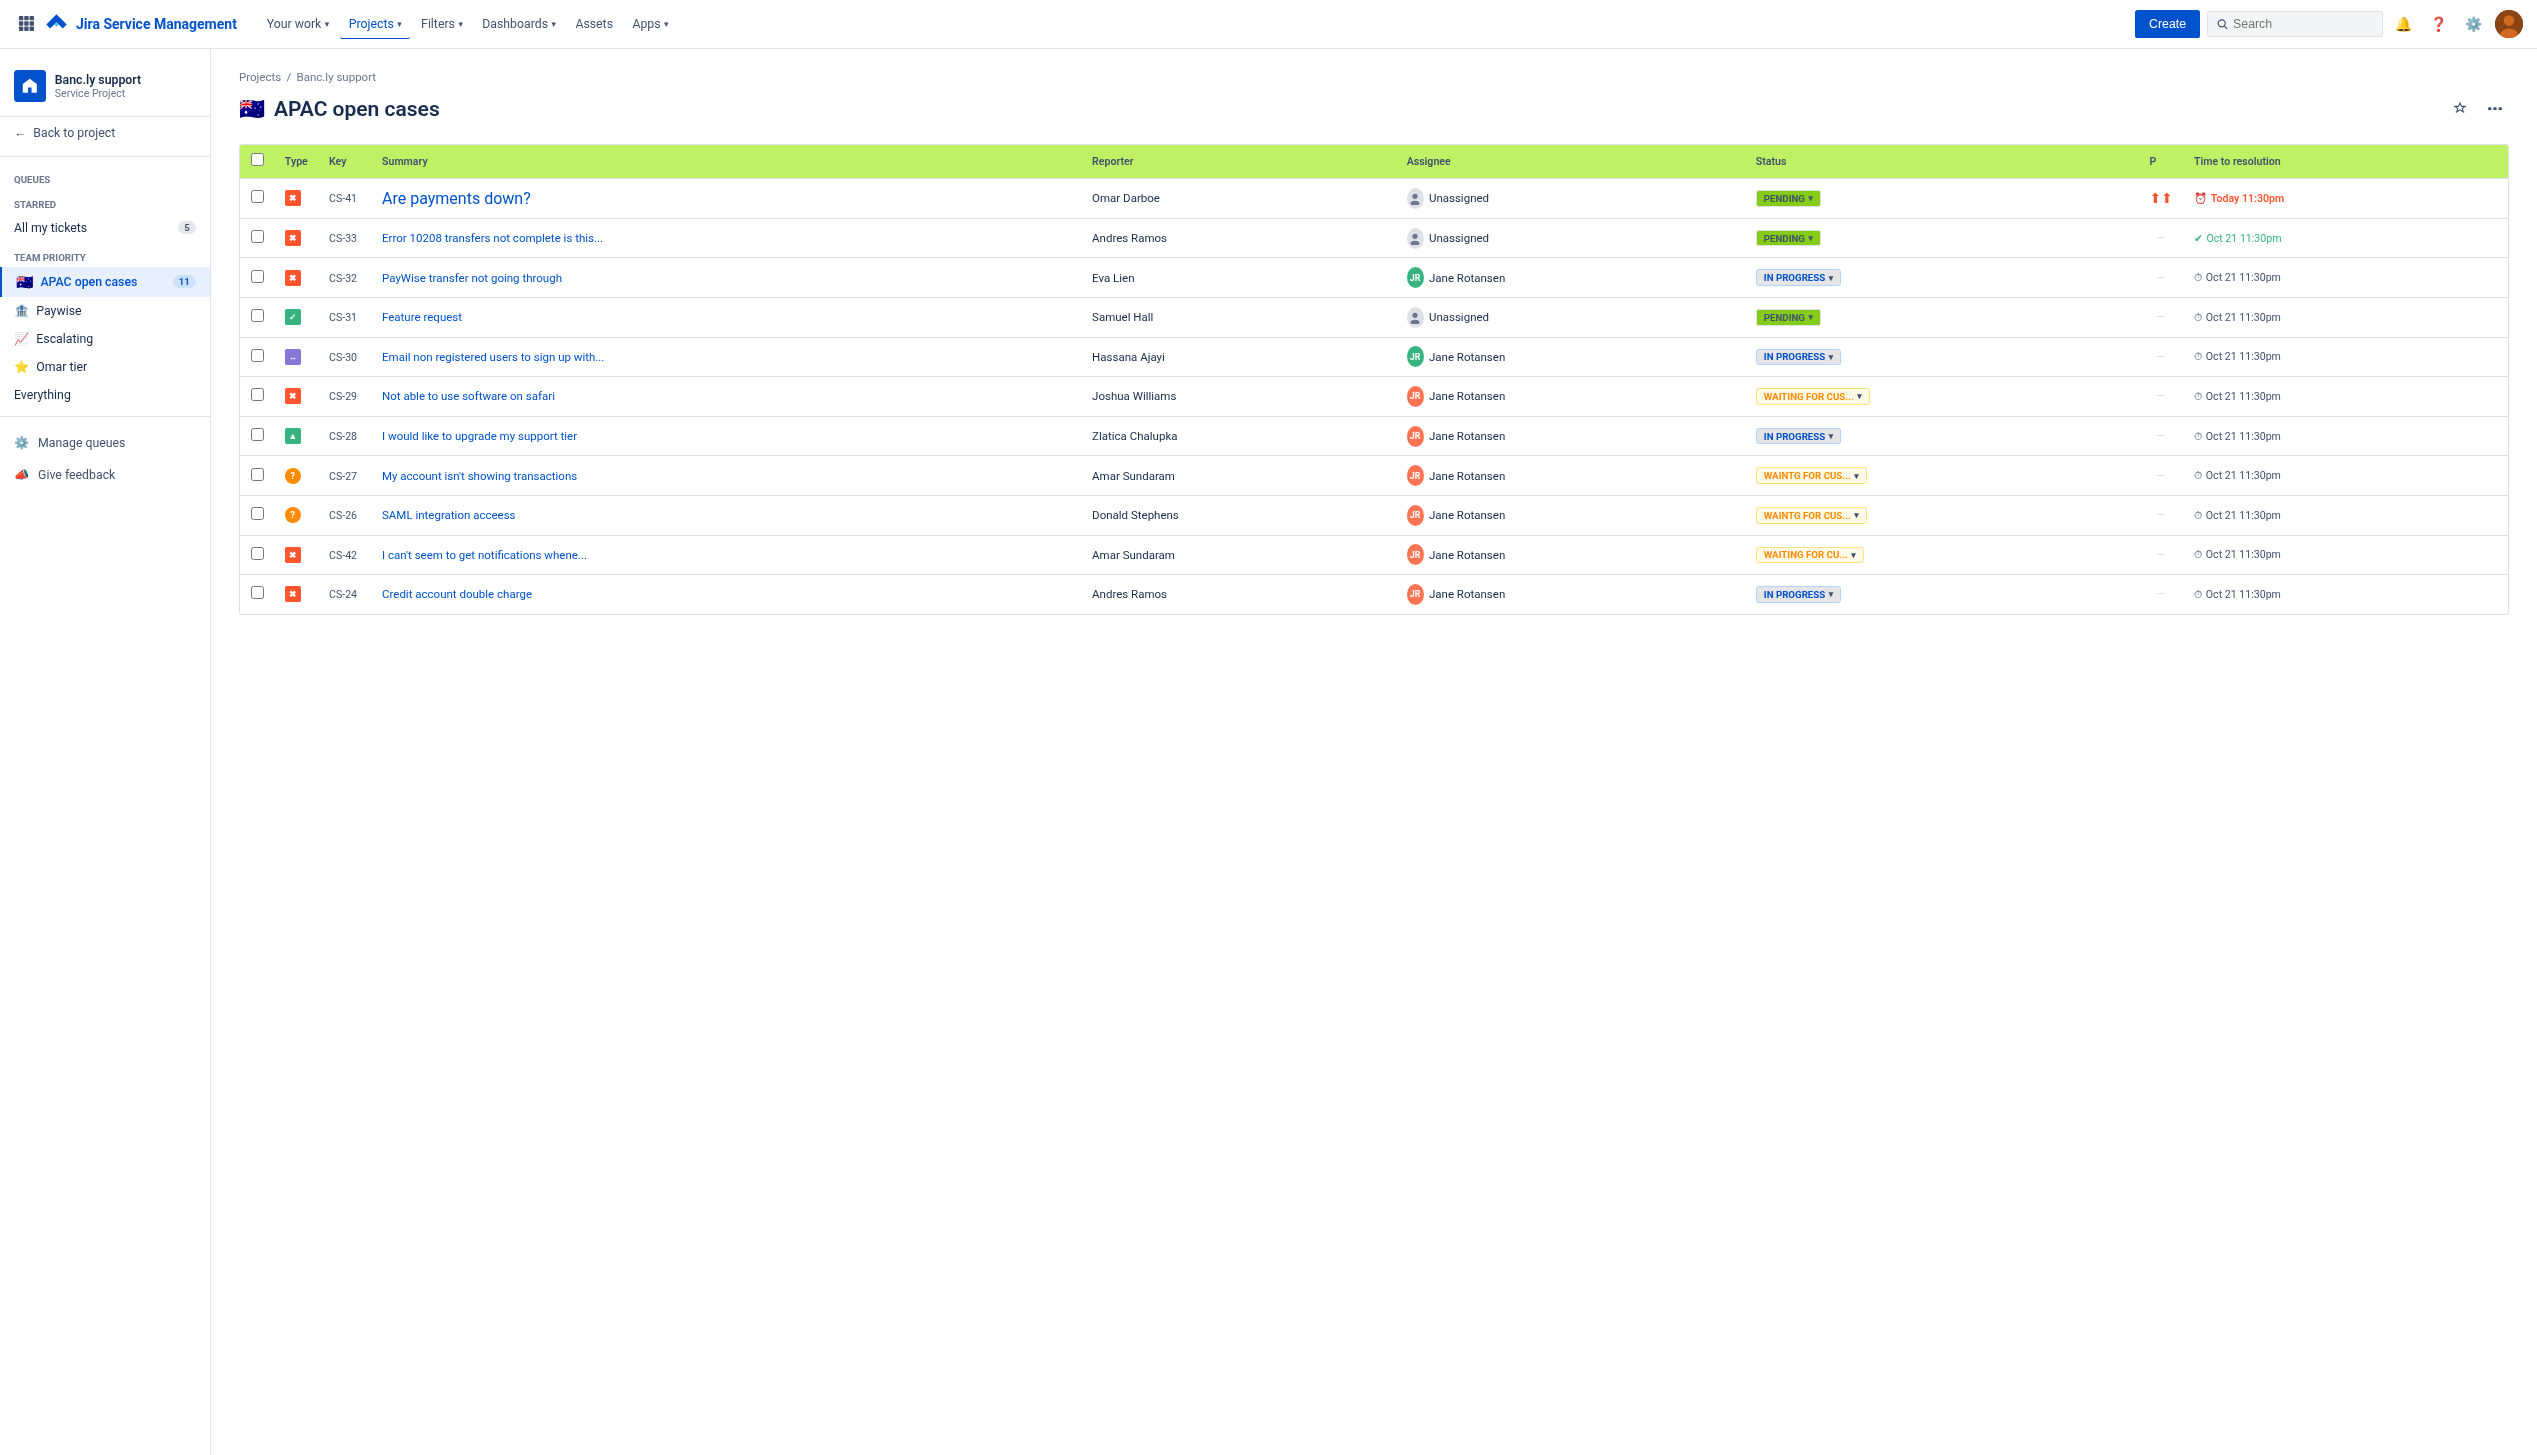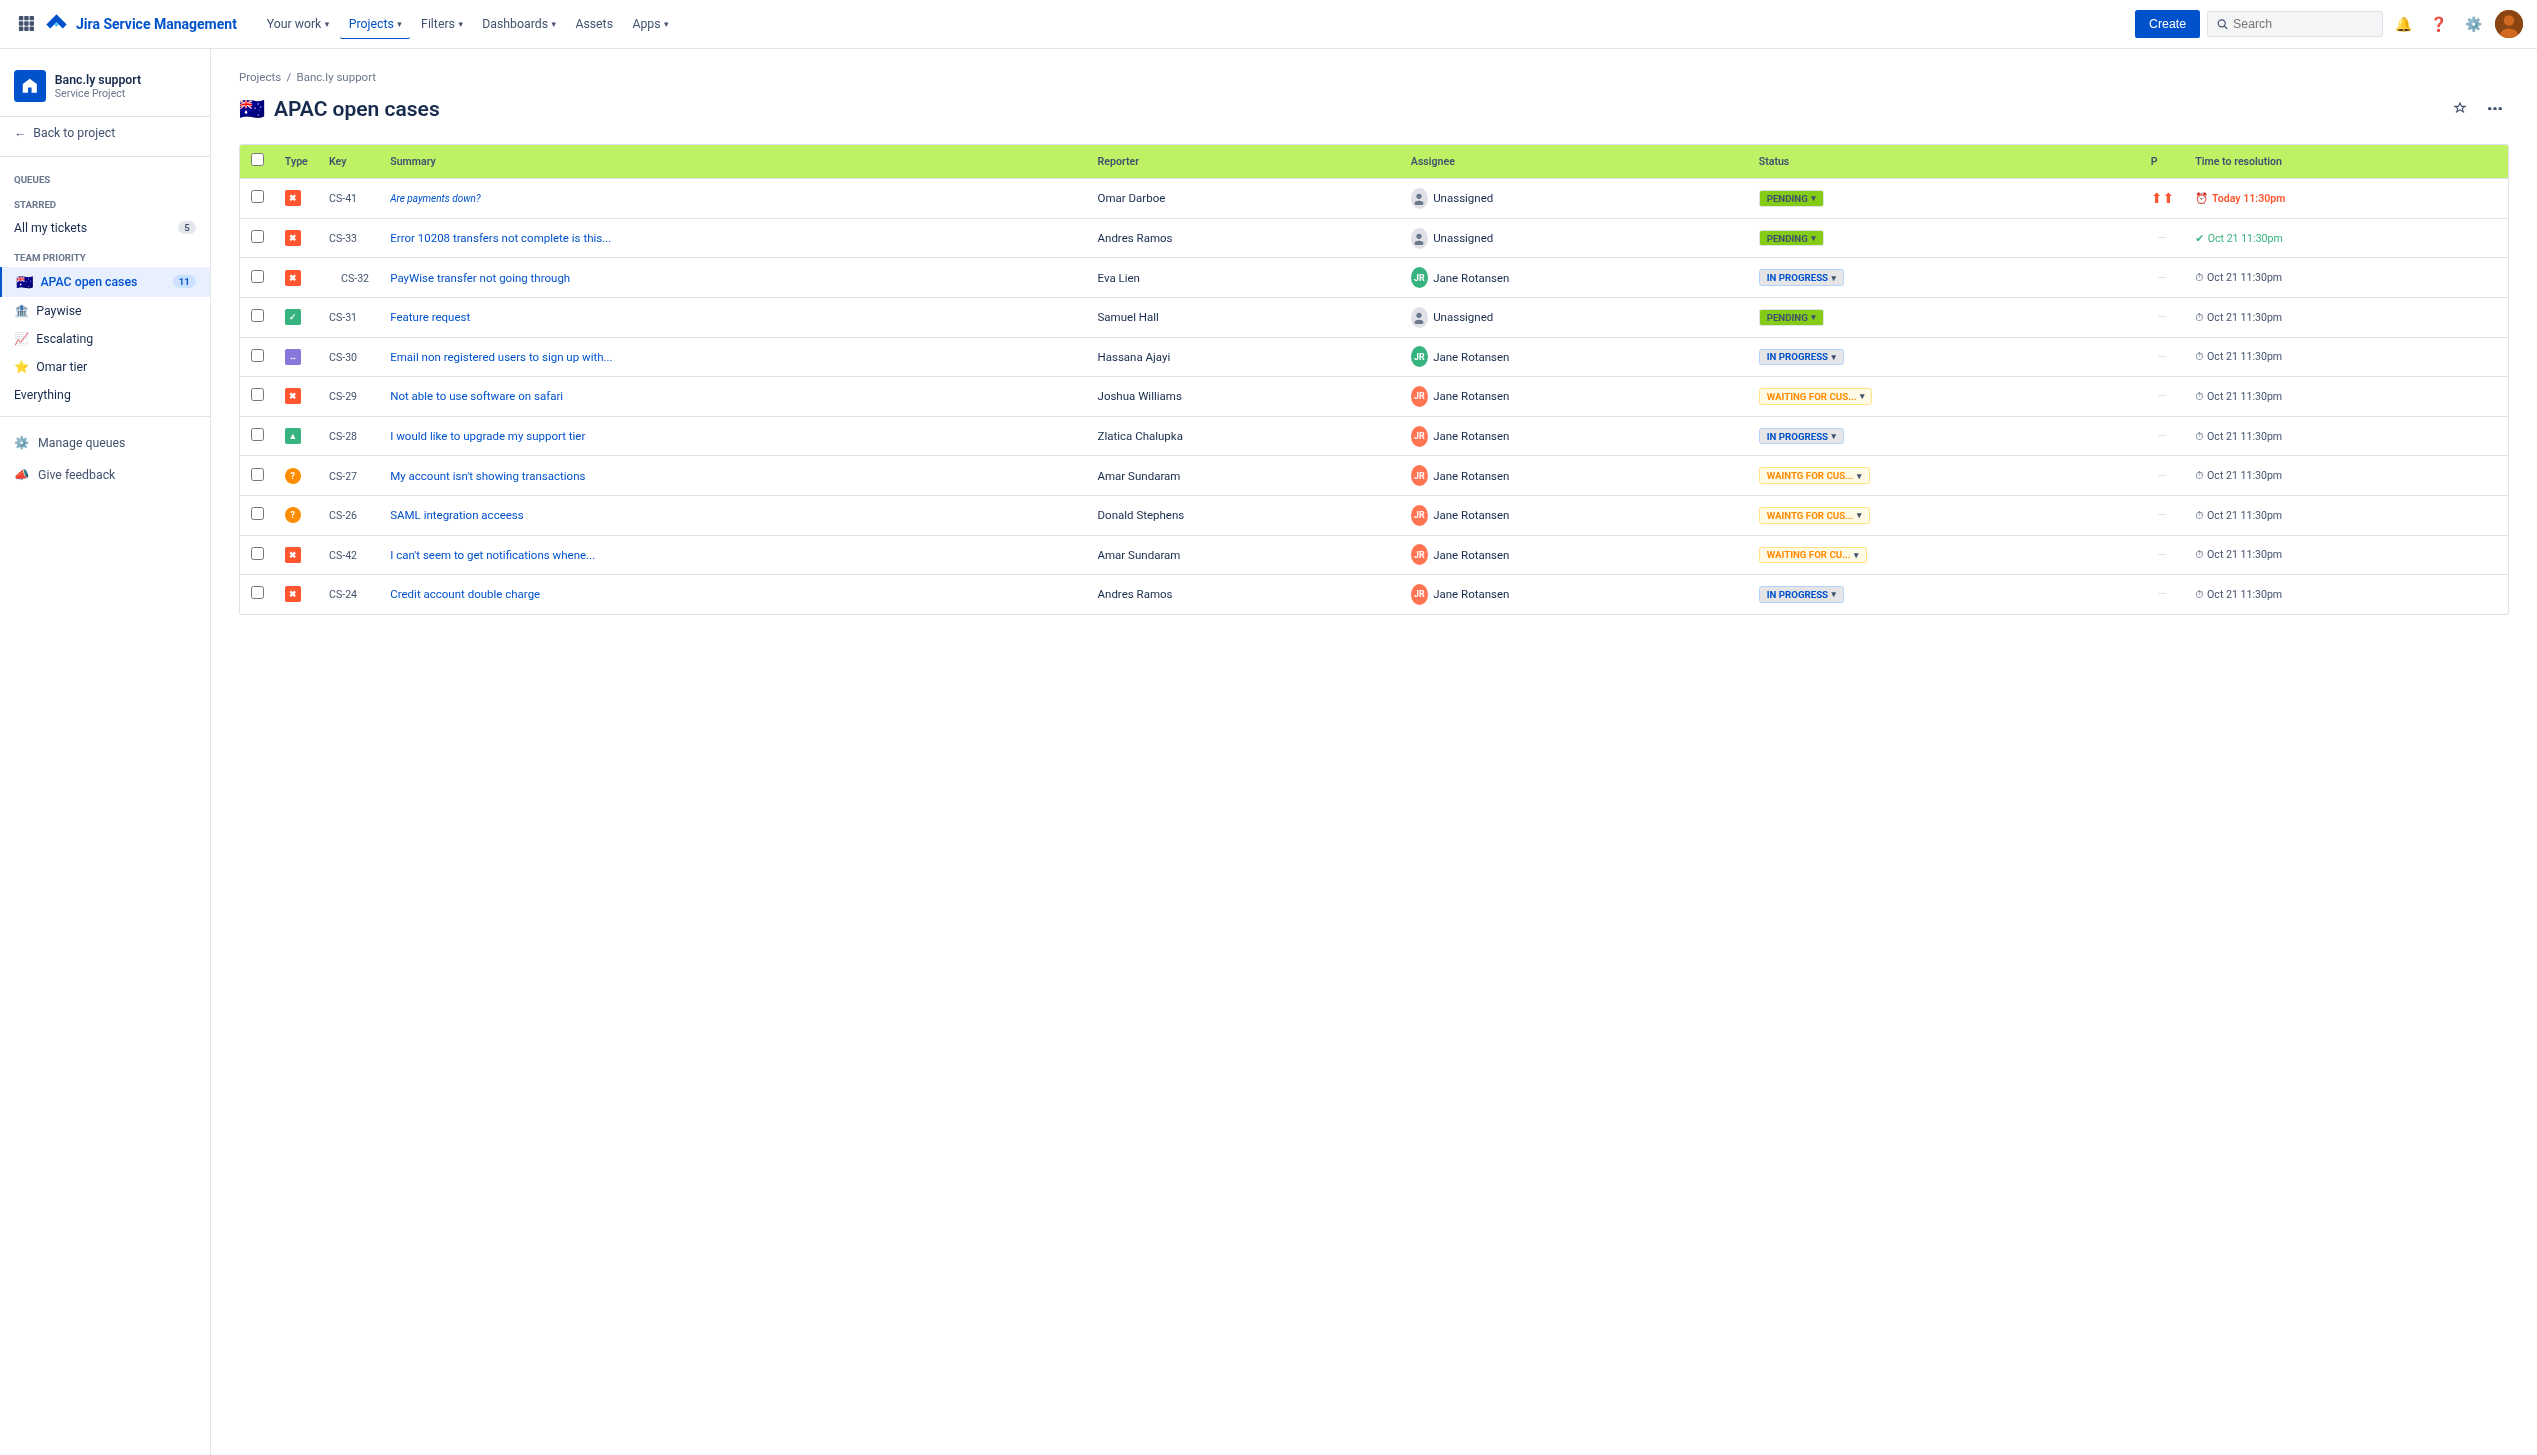--- a/index.html
+++ b/index.html
@@ -313,21 +313,21 @@
         </thead>
         <tbody id="table-body">
         <tr>
     <td class="col-check"><input type="checkbox" style=""></td>
     <td class="col-type">
       <div class="type-icon" style="background:#FF5630; border-radius:1.8px">
         <span style="font-size:8.8px;color:#fff;">✖</span>
       </div>
     </td>
     <td class="col-key"><span style="color:#42526E;font-size:10.6px;">CS-41</span></td>
-    <td class="col-summary"><a style="color:#0052CC;text-decoration:none;font-size:10px;font-style:italic;">Are payments down?</a></td>
+    <td class="col-summary"><a style="color:#0052CC;text-decoration:none;font-size:16px;">Are payments down?</a></td>
     <td class="col-reporter"><span>Omar Darboe</span></td>
     <td>
       <div class="col-assignee">
         <div class="assignee-avatar unassigned">
       <svg width="14" height="14" viewBox="0 0 16 16" fill="none">
         <circle cx="8" cy="6" r="3" fill="#6B778C"></circle>
         <ellipse cx="8" cy="14" rx="5" ry="3" fill="#6B778C"></ellipse>
       </svg>
     </div>
         <span>Unassigned</span>
@@ -366,21 +366,21 @@
                 <span class="time-check"><span>✔</span>Oct 21 11:30pm</span>
               </td>
   </tr>
             <tr>
     <td class="col-check"><input type="checkbox" style=""></td>
     <td class="col-type">
       <div class="type-icon" style="background:#FF5630; border-radius:1.8px">
         <span style="font-size:8.8px;color:#fff;">✖</span>
       </div>
     </td>
-    <td class="col-key"><span style="color:#42526E;font-size:10.6px;margin-left:12px;">CS-32</span></td>
+    <td class="col-key"><span style="color:#42526E;font-size:10.6px;">CS-32</span></td>
     <td class="col-summary"><a style="color:#0052CC;text-decoration:none;font-size:11.5px;">PayWise transfer not going through</a></td>
     <td class="col-reporter"><span>Eva Lien</span></td>
     <td>
       <div class="col-assignee">
         <div class="assignee-avatar" style="background:#36B37E;color:#fff;font-size:8.8px;font-weight:700;">JR</div>
         <span>Jane Rotansen</span>
       </div>
     </td>
     <td class="col-status"><span class="status-badge status-inprogress">IN PROGRESS <span class="chevron-down">▾</span></span></td>
     <td class="col-priority"><span style="color:#DFE1E6;font-size:12.3px;">—</span></td>

